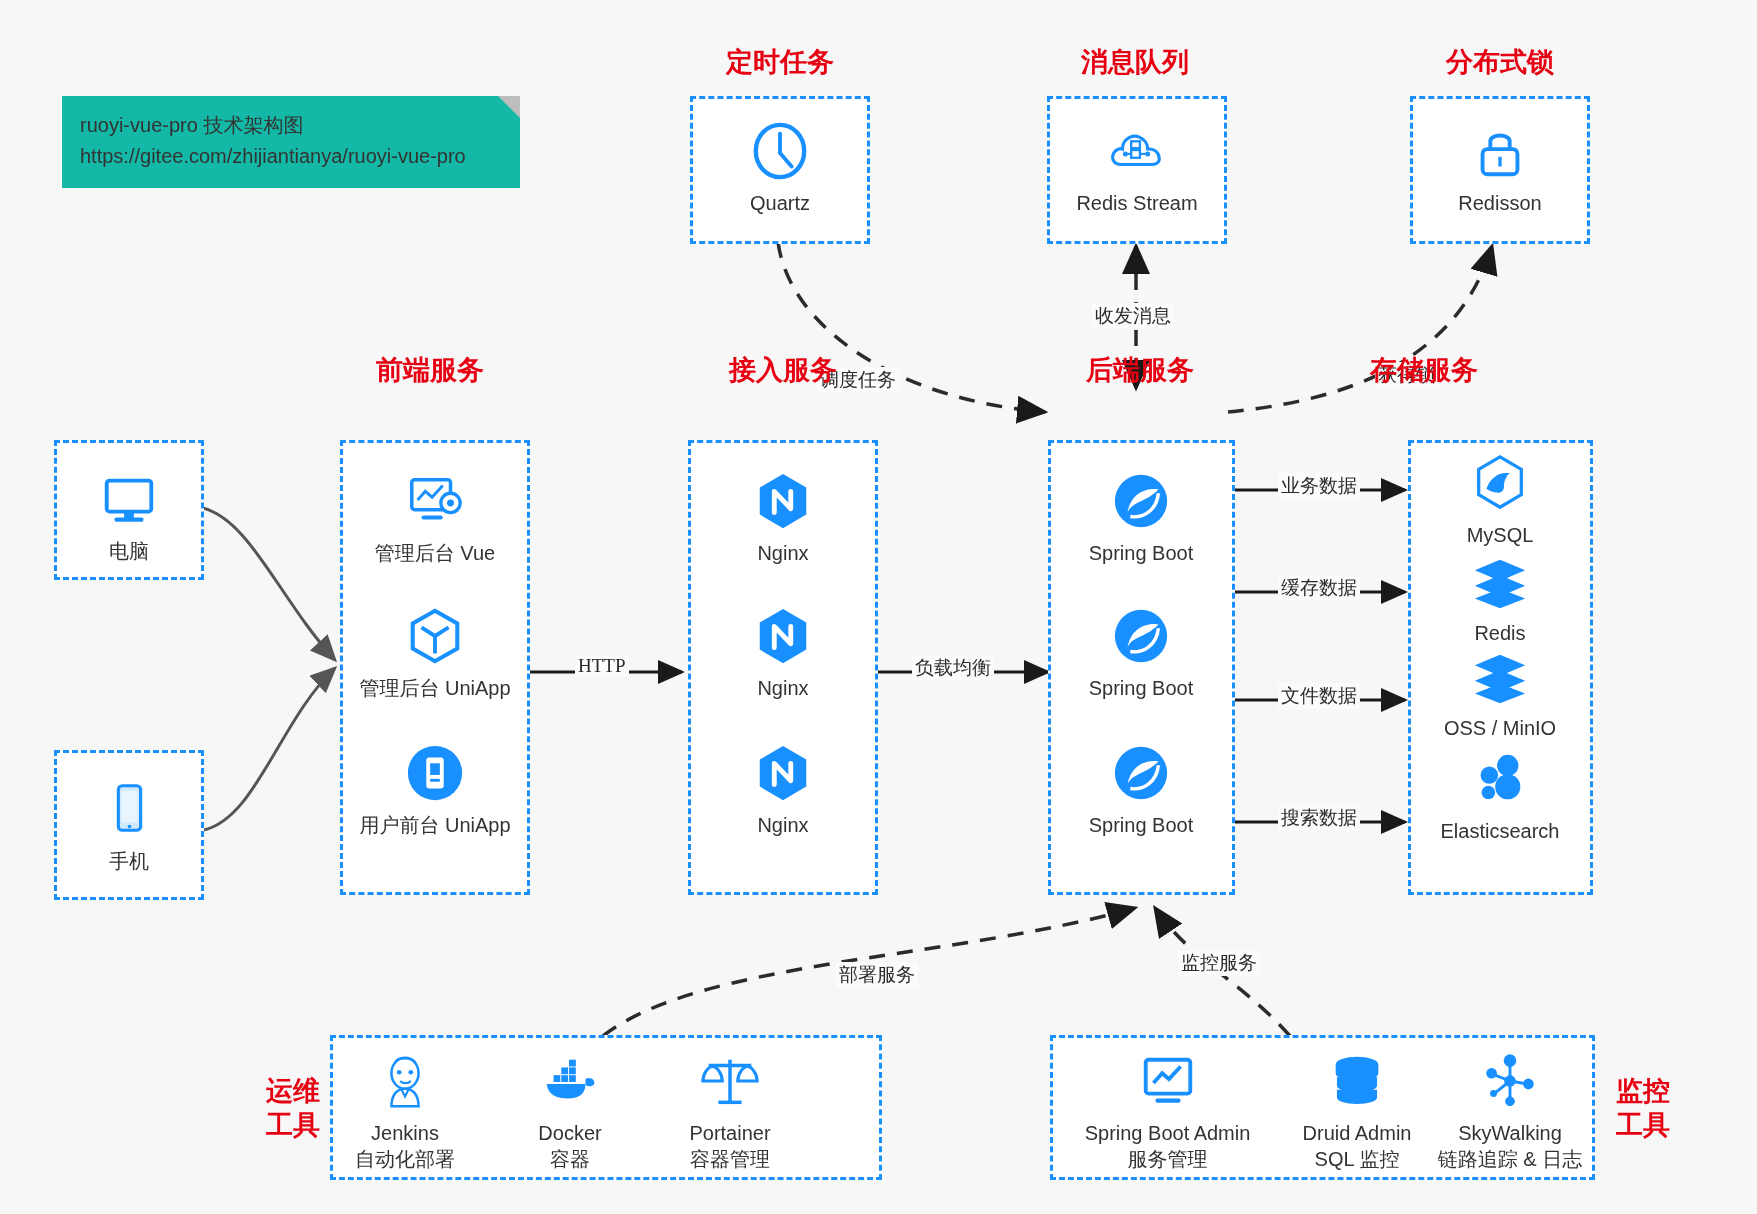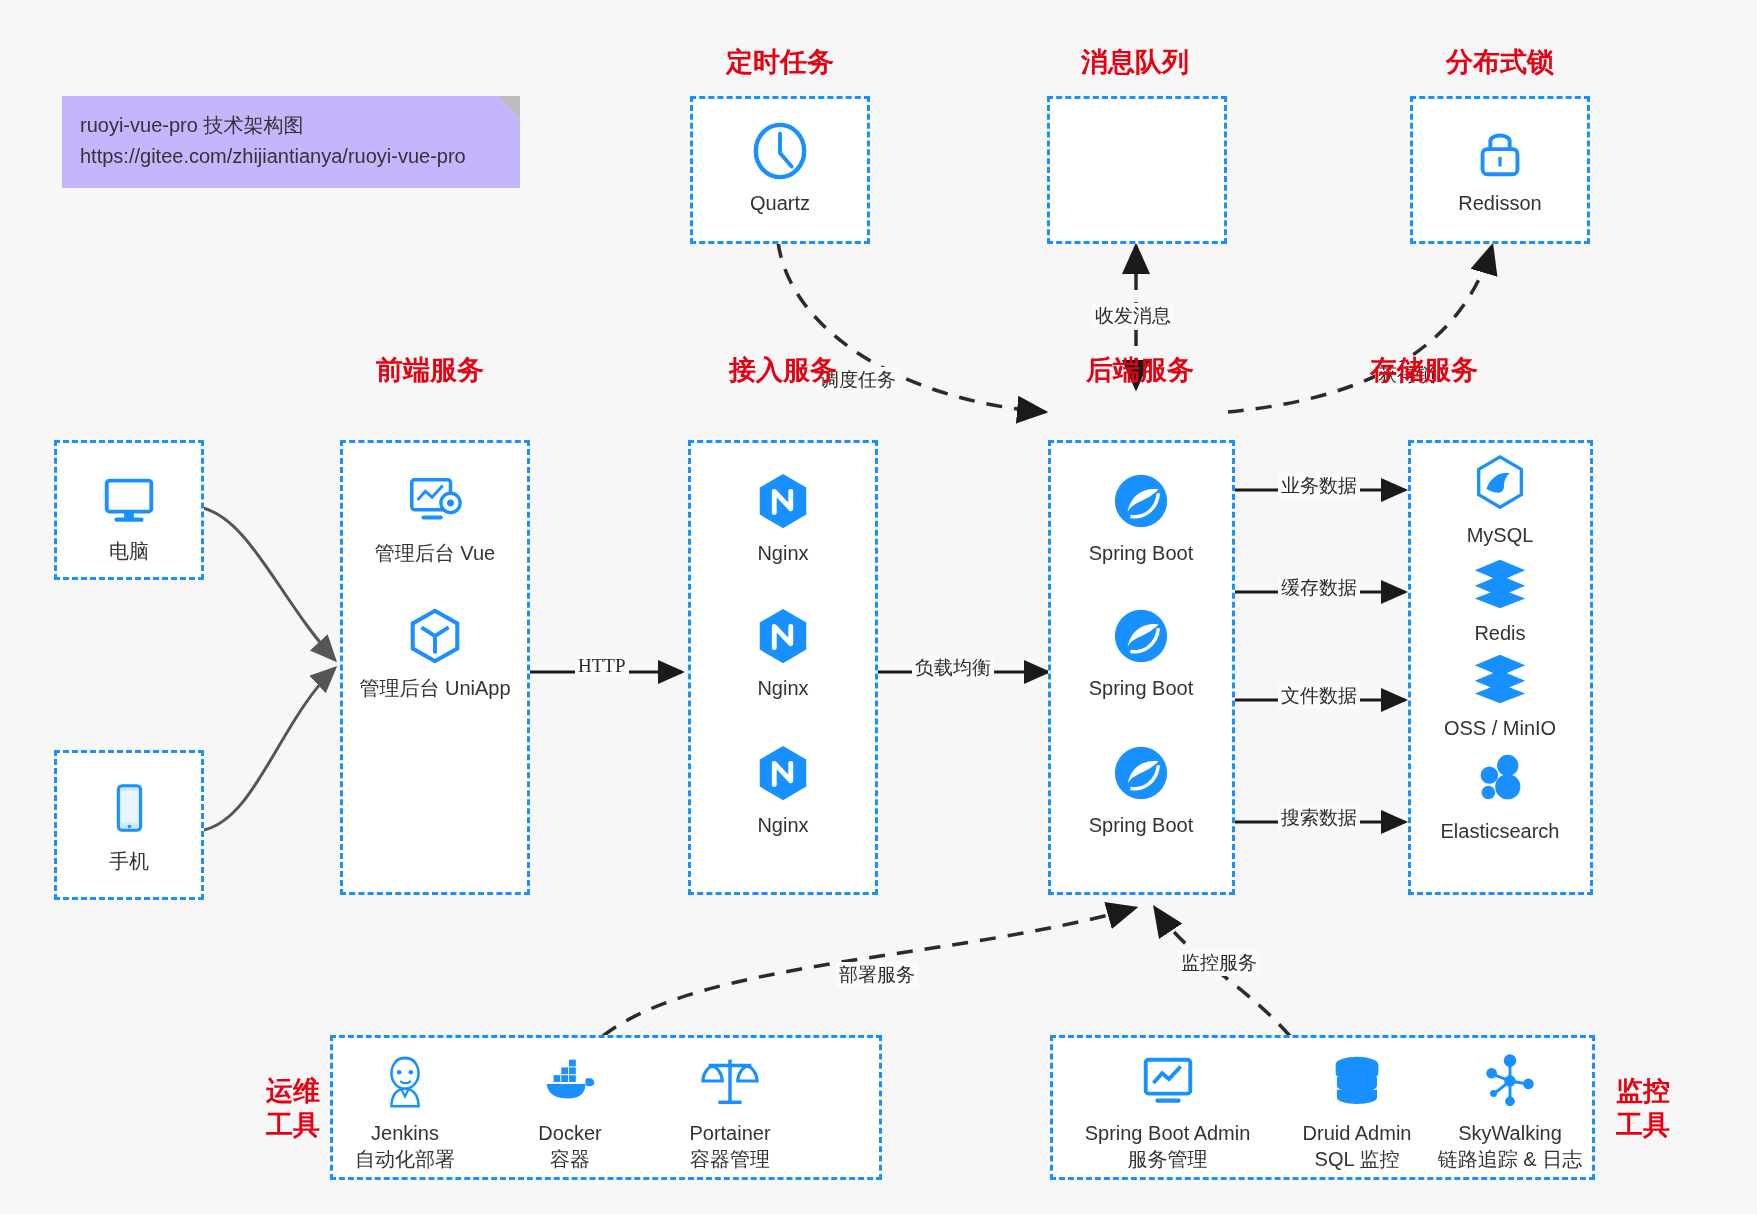--- a/index.html
+++ b/index.html
@@ -7,21 +7,21 @@
     width: 1757px; height: 1214px;
     background: #f7f7f7;
     font-family: "Liberation Sans", "DejaVu Sans", sans-serif;
     overflow: hidden;
   }
   #canvas { position: relative; width: 1757px; height: 1214px; }
 
   
   .note {
     position: absolute;
-    background: #c4b5fd;
+    background: #14b8a6;
     padding: 14px 18px 16px 18px;
     font-size: 20px;
     color: #333;
     line-height: 1.55;
     white-space: nowrap;
   }
   .note .fold {
     position: absolute; right: 0; top: 0;
     width: 0; height: 0;
     border-left: 22px solid transparent;
@@ -140,20 +140,32 @@
   <div class="node" style="left:705px; top:120px;">
     <svg class="ico" viewBox="0 0 64 64">
       <ellipse cx="32" cy="32" rx="25" ry="27" fill="none" stroke="#1890ff" stroke-width="4.5"></ellipse>
       <path d="M32 14 L32 34 L44 48" fill="none" stroke="#1890ff" stroke-width="4" stroke-linecap="round"></path>
     </svg>
     <div class="lbl">Quartz</div>
   </div>
 
   <div class="grp-title" style="left:1020px; top:44px; width:230px;">消息队列</div>
   <div class="dbox" style="left:1047px; top:96px; width:180px; height:148px;"></div>
+  <div class="node" style="left:1062px; top:120px;">
+    <svg class="ico" viewBox="0 0 64 64">
+      <path d="M16 46 C8 46 5 40 8 34 C10 30 15 29 17 30 C17 20 27 14 35 18 C40 20 43 25 43 30 C50 29 55 34 55 40 C55 44 51 46 47 46 Z" fill="none" stroke="#1890ff" stroke-width="3.2"></path>
+      <rect x="26" y="31" width="9" height="8" fill="none" stroke="#1890ff" stroke-width="2.4"></rect>
+      <rect x="26" y="22" width="9" height="7" fill="none" stroke="#1890ff" stroke-width="2.4"></rect>
+      <circle cx="20" cy="35" r="2.6" fill="#1890ff"></circle>
+      <circle cx="43" cy="35" r="2.6" fill="#1890ff"></circle>
+      <line x1="22" y1="35" x2="26" y2="35" stroke="#1890ff" stroke-width="2.2"></line>
+      <line x1="35" y1="35" x2="41" y2="35" stroke="#1890ff" stroke-width="2.2"></line>
+    </svg>
+    <div class="lbl">Redis Stream</div>
+  </div>
 
   <div class="grp-title" style="left:1385px; top:44px; width:230px;">分布式锁</div>
   <div class="dbox" style="left:1410px; top:96px; width:180px; height:148px;"></div>
   <div class="node" style="left:1425px; top:120px;">
     <svg class="ico" viewBox="0 0 64 64">
       <rect x="14" y="30" width="36" height="26" rx="5" fill="none" stroke="#1890ff" stroke-width="4"></rect>
       <path d="M22 30 L22 22 C22 14 42 14 42 22 L42 30" fill="none" stroke="#1890ff" stroke-width="4"></path>
       <line x1="32" y1="38" x2="32" y2="48" stroke="#1890ff" stroke-width="3.4"></line>
     </svg>
     <div class="lbl">Redisson</div>
@@ -194,20 +206,29 @@
       <circle cx="48" cy="34" r="3.6" fill="#1890ff"></circle>
     </svg>
     <div class="lbl">管理后台 Vue</div>
   </div>
   <div class="node" style="left:360px; top:605px;">
     <svg class="ico" viewBox="0 0 64 64">
       <path d="M32 6 L55 19 L55 45 L32 58 L9 45 L9 19 Z" fill="none" stroke="#1890ff" stroke-width="4.2"></path>
       <path d="M32 32 L32 50 M32 32 L18 23 M32 32 L46 23" fill="none" stroke="#1890ff" stroke-width="4"></path>
     </svg>
     <div class="lbl">管理后台 UniApp</div>
+  </div>
+  <div class="node" style="left:360px; top:742px;">
+    <svg class="ico" viewBox="0 0 64 64">
+      <circle cx="32" cy="32" r="28" fill="#1890ff"></circle>
+      <rect x="23" y="16" width="18" height="32" rx="3" fill="#ffffff"></rect>
+      <rect x="27" y="22" width="10" height="12" fill="#1890ff"></rect>
+      <rect x="27" y="38" width="10" height="3" fill="#1890ff"></rect>
+    </svg>
+    <div class="lbl">用户前台 UniApp</div>
   </div>
 
   <div class="grp-title" style="left:683px; top:352px; width:200px;">接入服务</div>
   <div class="dbox" style="left:688px; top:440px; width:190px; height:455px;"></div>
   <div class="node" style="left:708px; top:470px;">
     <svg class="ico" viewBox="0 0 64 64">
       <path d="M32 4 L56 18 L56 46 L32 60 L8 46 L8 18 Z" fill="#1890ff"></path>
       <path d="M23 44 L23 22 L40 40 L40 22" fill="none" stroke="#ffffff" stroke-width="5" stroke-linejoin="round" stroke-linecap="round"></path>
     </svg>
     <div class="lbl">Nginx</div>

